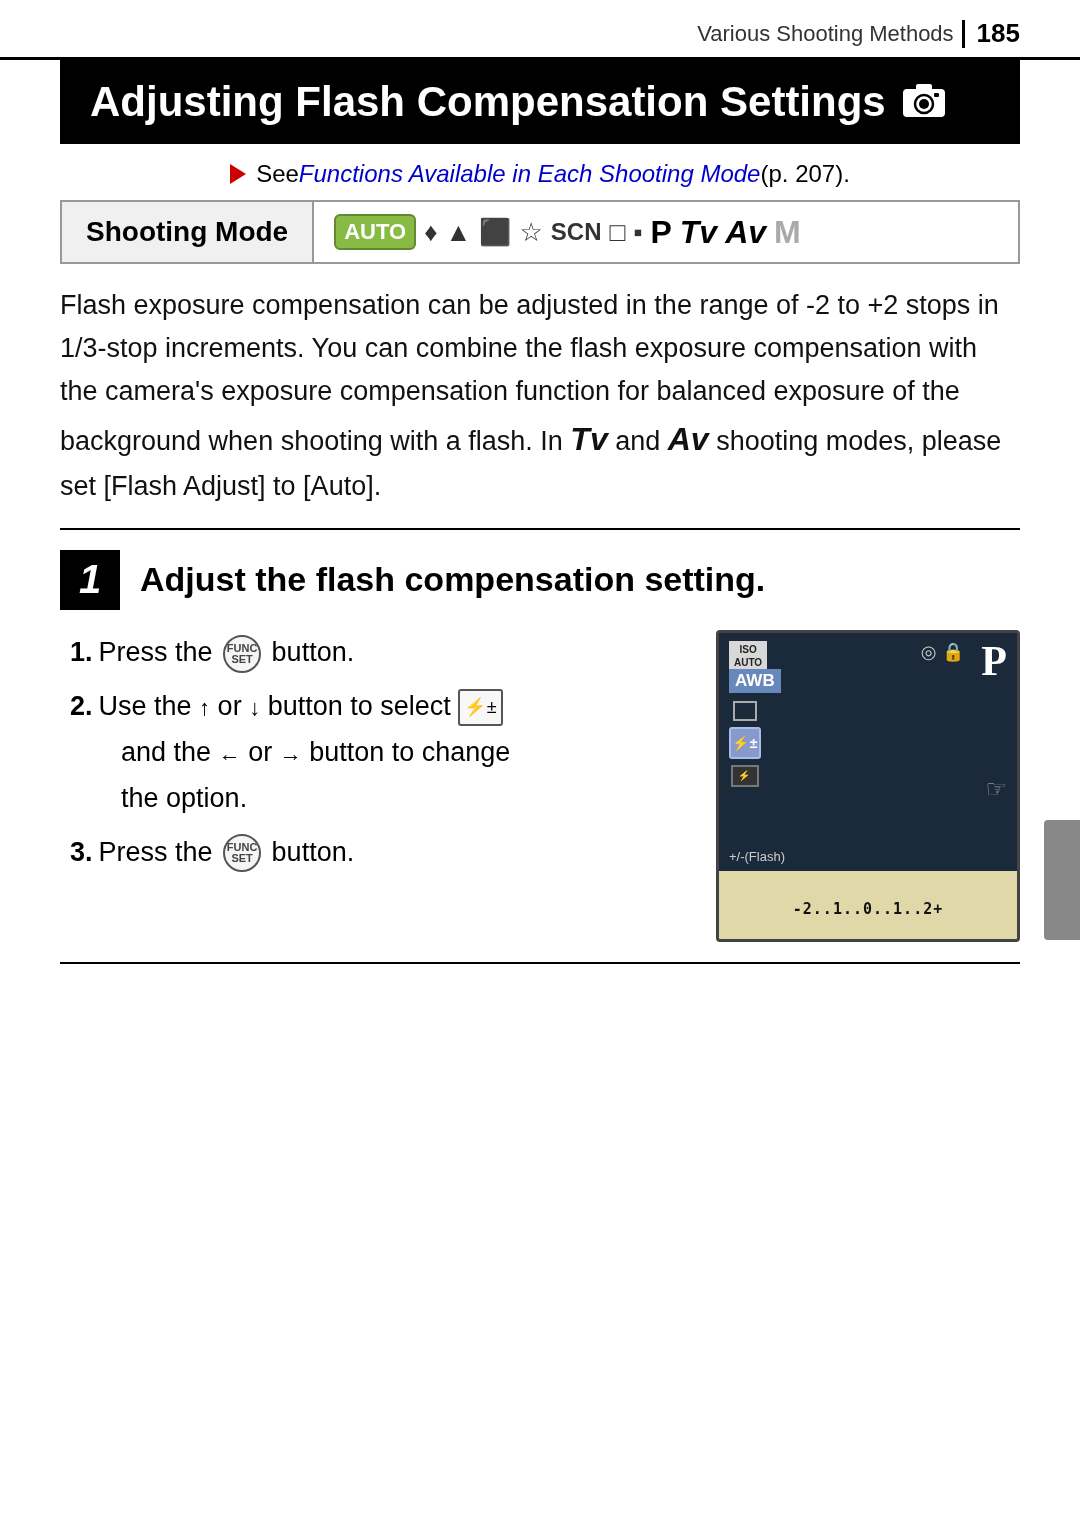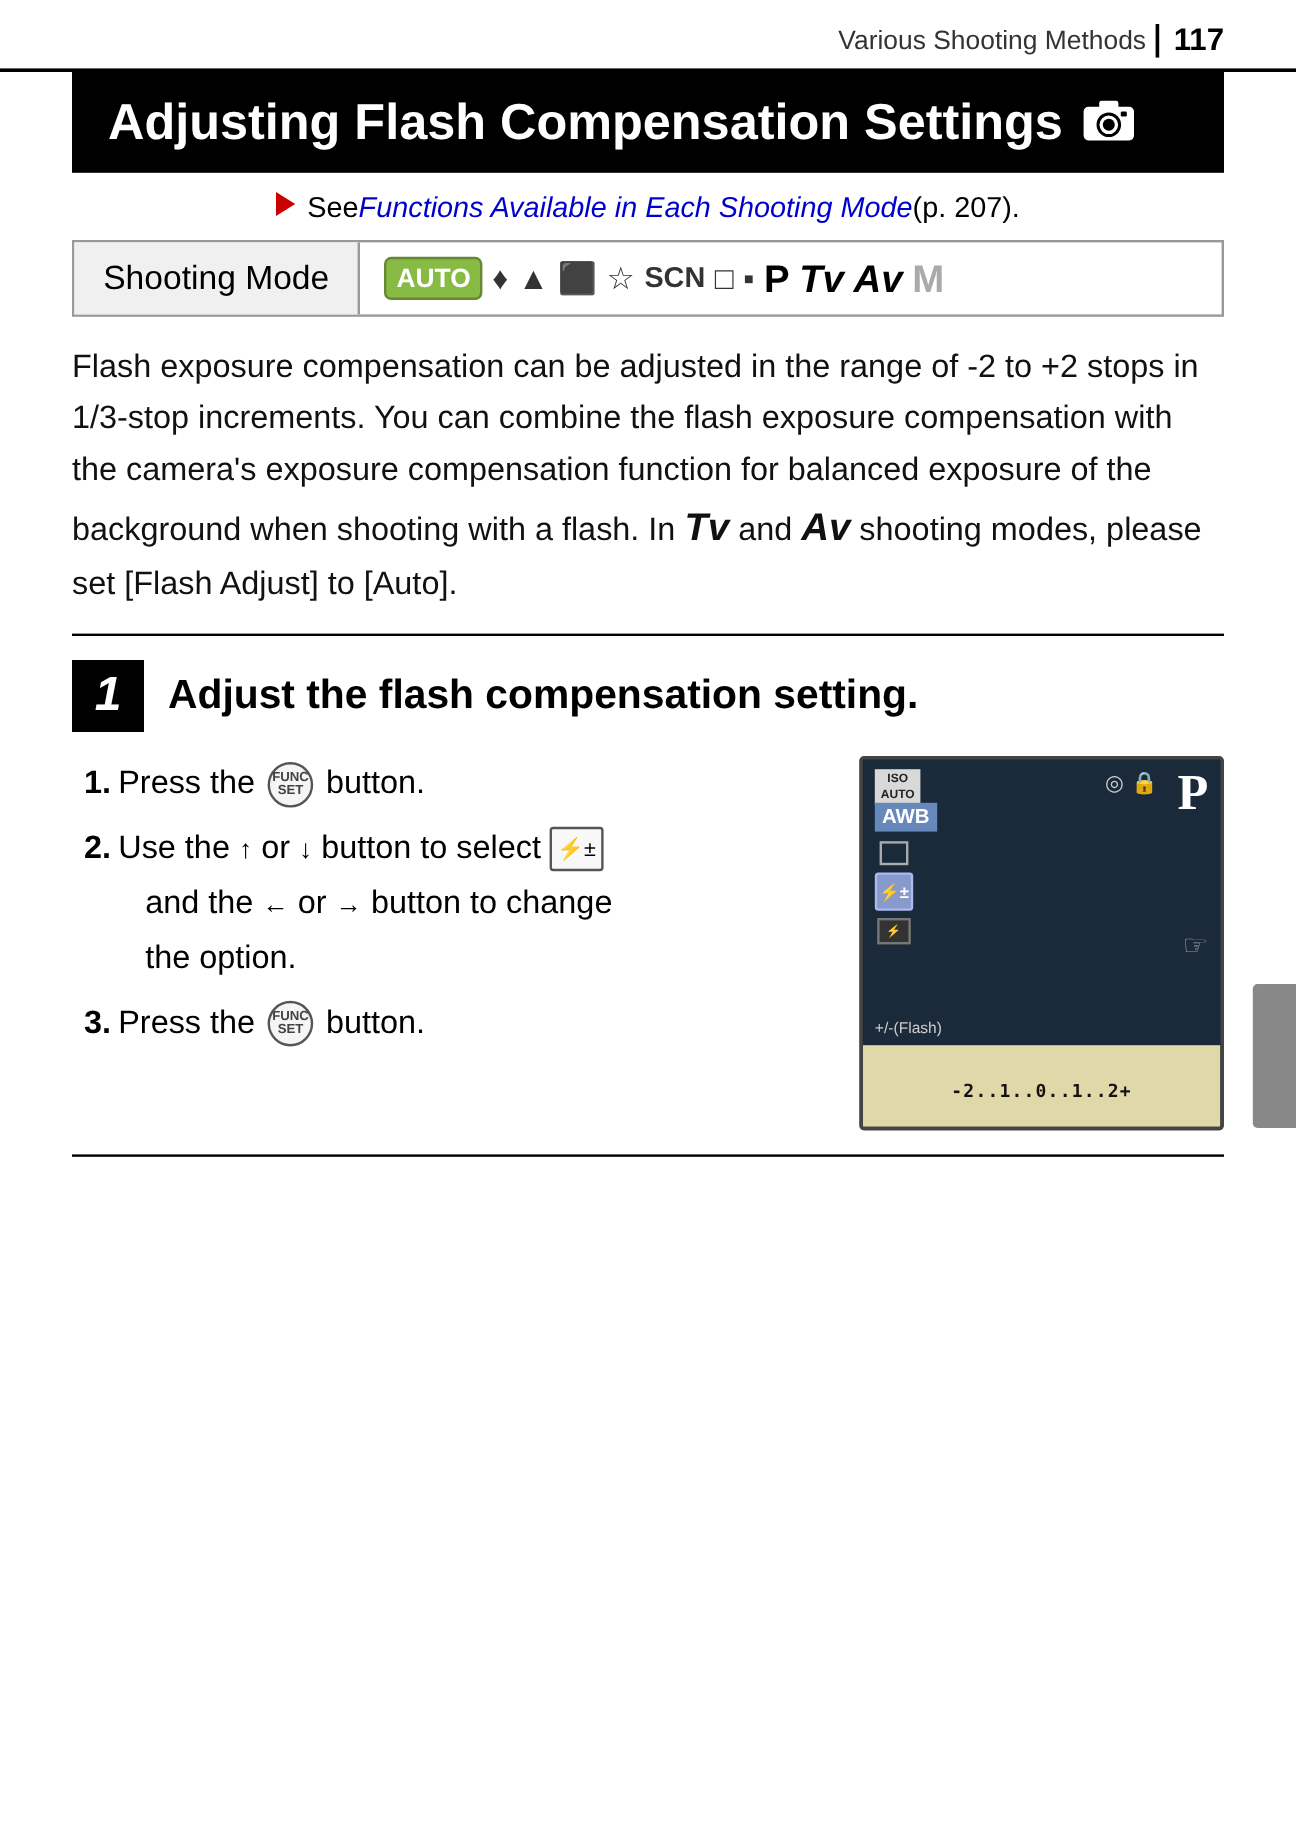--- a/index.html
+++ b/index.html
@@ -91,21 +91,21 @@
       height: 36px;
       margin-left: 16px;
       vertical-align: middle;
       position: relative;
       top: -2px;
     }
 
     
     .see-reference {
       display: flex;
-      align-items: flex-start;
+      align-items: center;
       justify-content: center;
       padding: 16px 0 12px 0;
       font-size: 24px;
     }
 
     .arrow-icon {
       display: inline-block;
       width: 0;
       height: 0;
       border-top: 10px solid transparent;
@@ -124,21 +124,21 @@
       display: flex;
       align-items: center;
       border: 2px solid #999;
       margin-bottom: 20px;
     }
 
     .shooting-mode-label {
       background: #f0f0f0;
       padding: 14px 24px;
       font-size: 28px;
-      font-weight: normal;
+      font-weight: bold;
       border-right: 2px solid #999;
       min-width: 220px;
       white-space: nowrap;
     }
 
     .shooting-mode-icons {
       padding: 10px 20px;
       font-size: 30px;
       display: flex;
       align-items: center;
@@ -307,21 +307,21 @@
 </head>
 <body>
 
 <div class="page-container">
 
   <div class="right-tab"></div>
 
   <div class="header-bar">
     <span class="header-text">Various Shooting Methods</span>
     <span class="header-divider"></span>
-    <span class="page-number">117</span>
+    <span class="page-number">185</span>
   </div>
 
   <div class="main-content">
 
     <div class="title-section">
       <span class="title-text">Adjusting Flash Compensation Settings</span>
 
       <svg class="camera-icon" viewBox="0 0 44 36" xmlns="http://www.w3.org/2000/svg">
         <rect x="2" y="8" width="40" height="26" rx="3" fill="white" stroke="white" stroke-width="2"></rect>
         <rect x="14" y="2" width="16" height="8" rx="2" fill="white"></rect>

